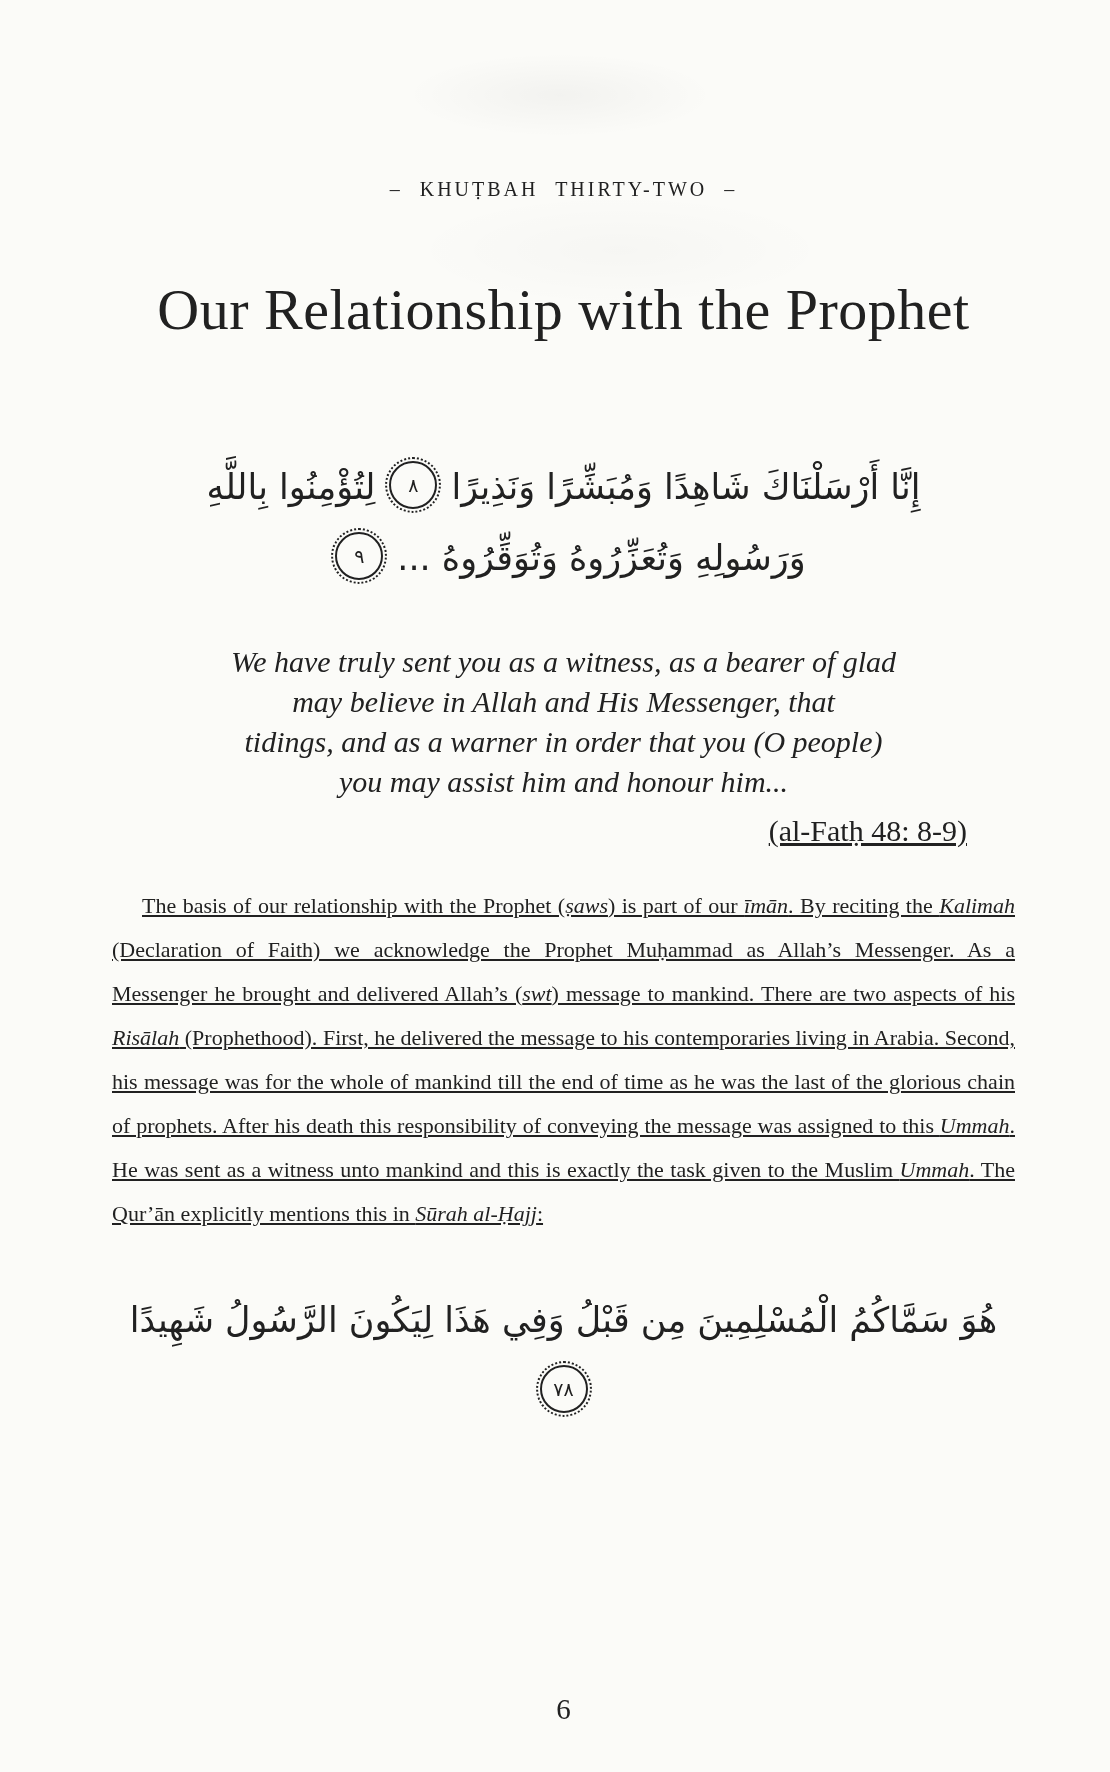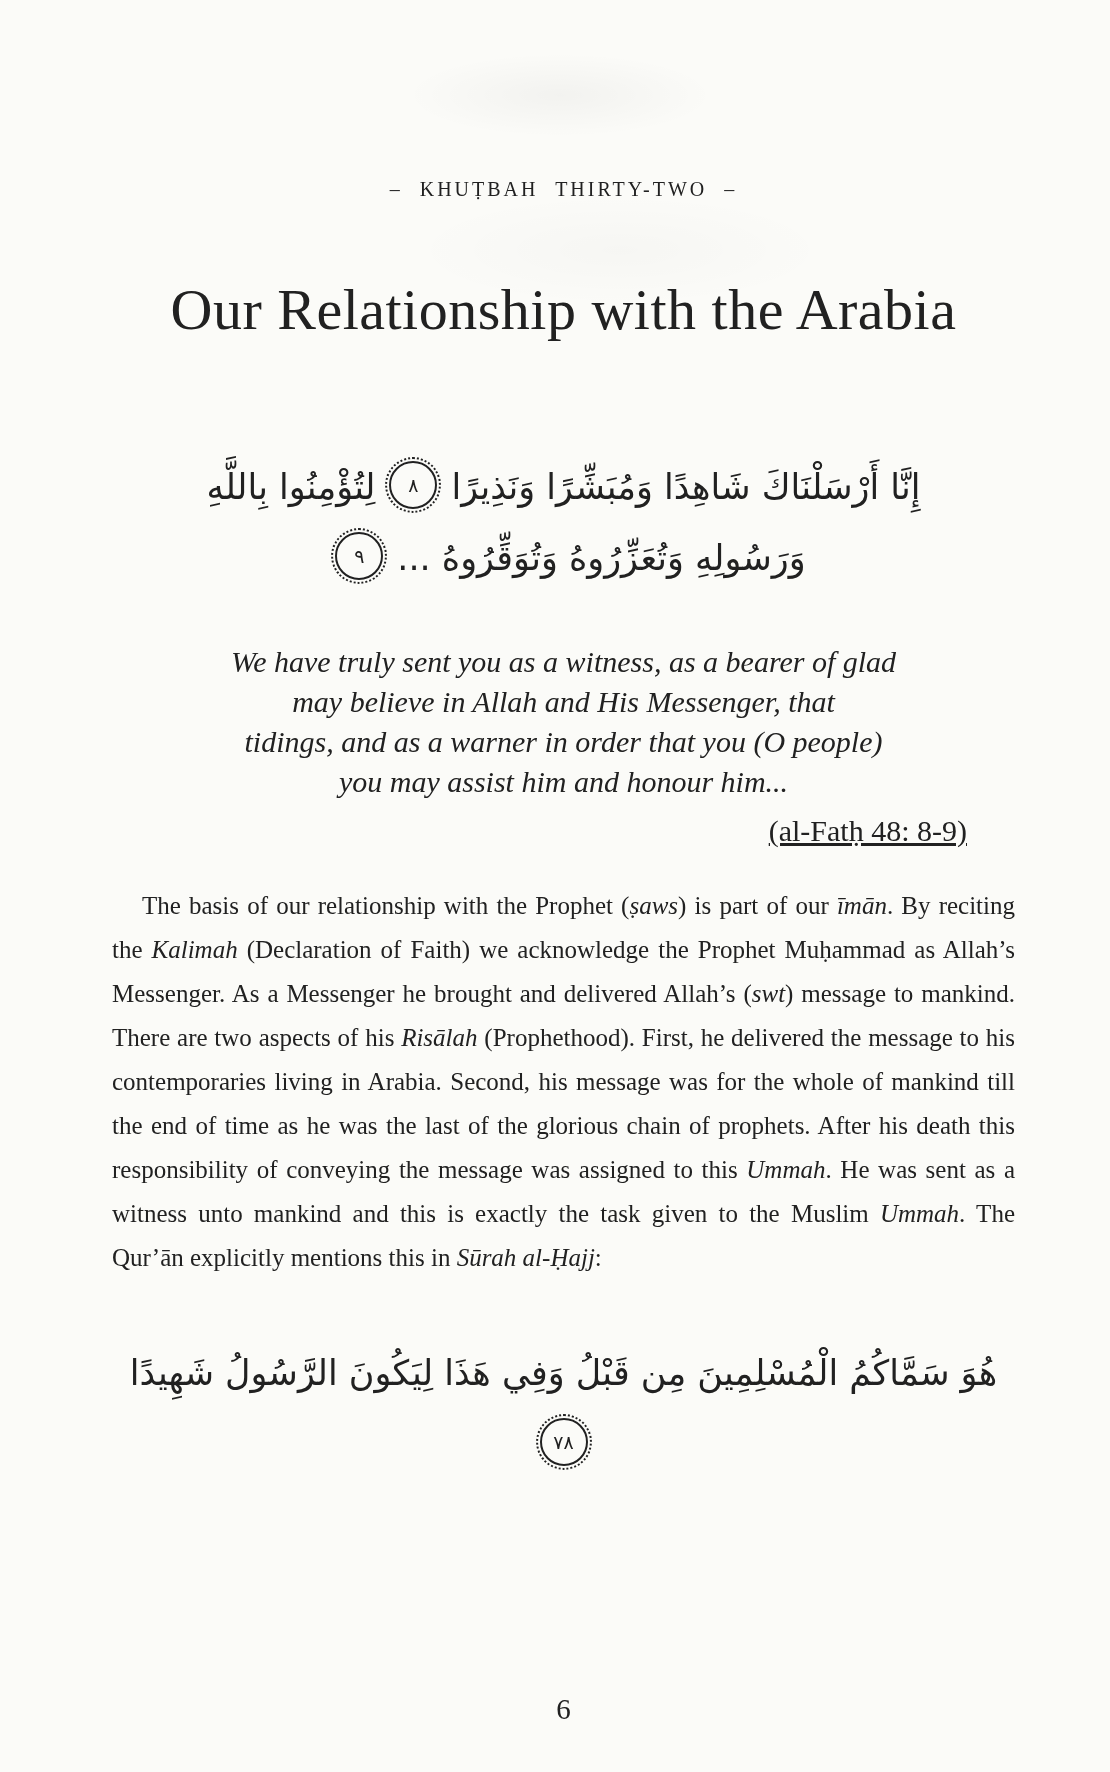--- a/index.html
+++ b/index.html
@@ -69,41 +69,42 @@
   }
   .citation{
     margin-top:10px;
     margin-right:48px;
     font-size:30px;
     line-height:38px;
     text-align:right;
     text-decoration:underline;
   }
   .body-par{
-    margin:34px 0 16px 0;
-    font-size:25px;
+    margin:34px 0 7px 0;
+    font-size:22px;
     line-height:44px;
     text-align:justify;
     text-indent:30px;
+    text-decoration:underline;
   }
   .footer{
     margin-top:auto;
     text-align:center;
     font-size:29px;
     line-height:34px;
   }
 </style>
 </head>
 <body>
 
 <div class="page">
 
   <div class="kicker">– KHUṬBAH THIRTY-TWO –</div>
 
-  <h1 class="title">Our Relationship with the Arabia</h1>
+  <h1 class="title">Our Relationship with the Prophet</h1>
 
   <div class="quran quran-1">
     <div class="q-line">
       <span>إِنَّا أَرْسَلْنَاكَ شَاهِدًا وَمُبَشِّرًا وَنَذِيرًا</span><span class="medallion">
           <span>٨</span>
         </span><span>لِتُؤْمِنُوا بِاللَّهِ</span>
     </div>
     <div class="q-line">
       <span>وَرَسُولِهِ وَتُعَزِّرُوهُ وَتُوَقِّرُوهُ ...</span><span class="medallion">
           <span>٩</span>

